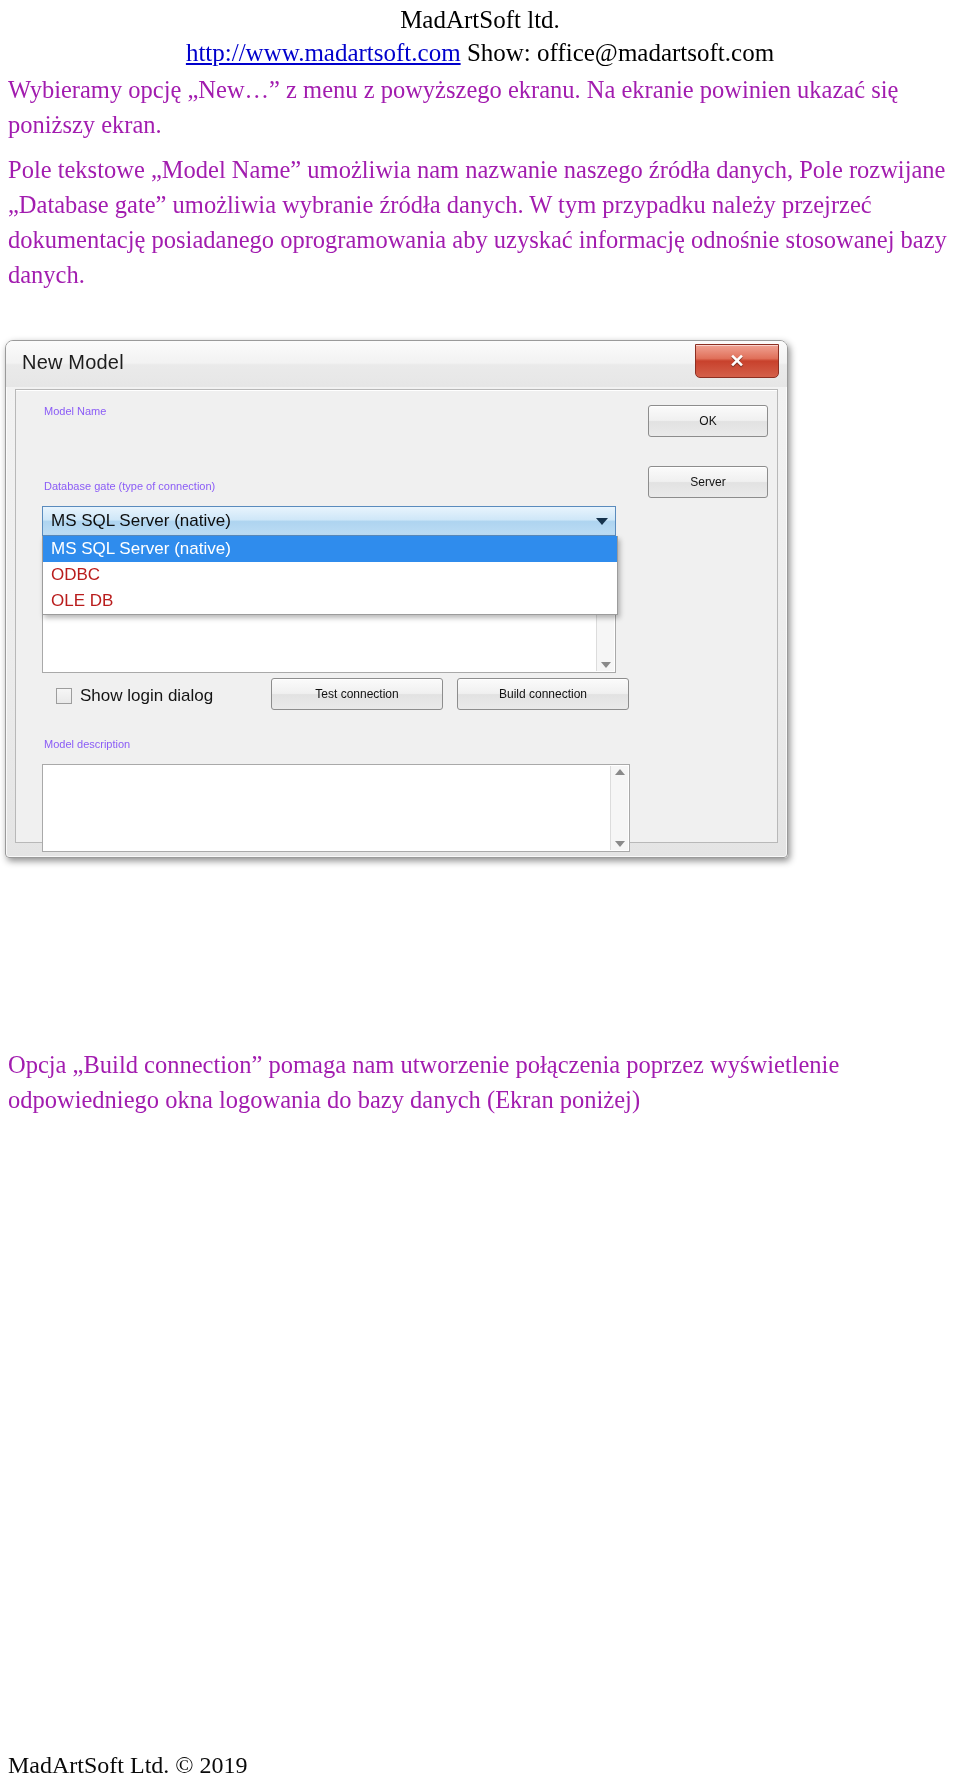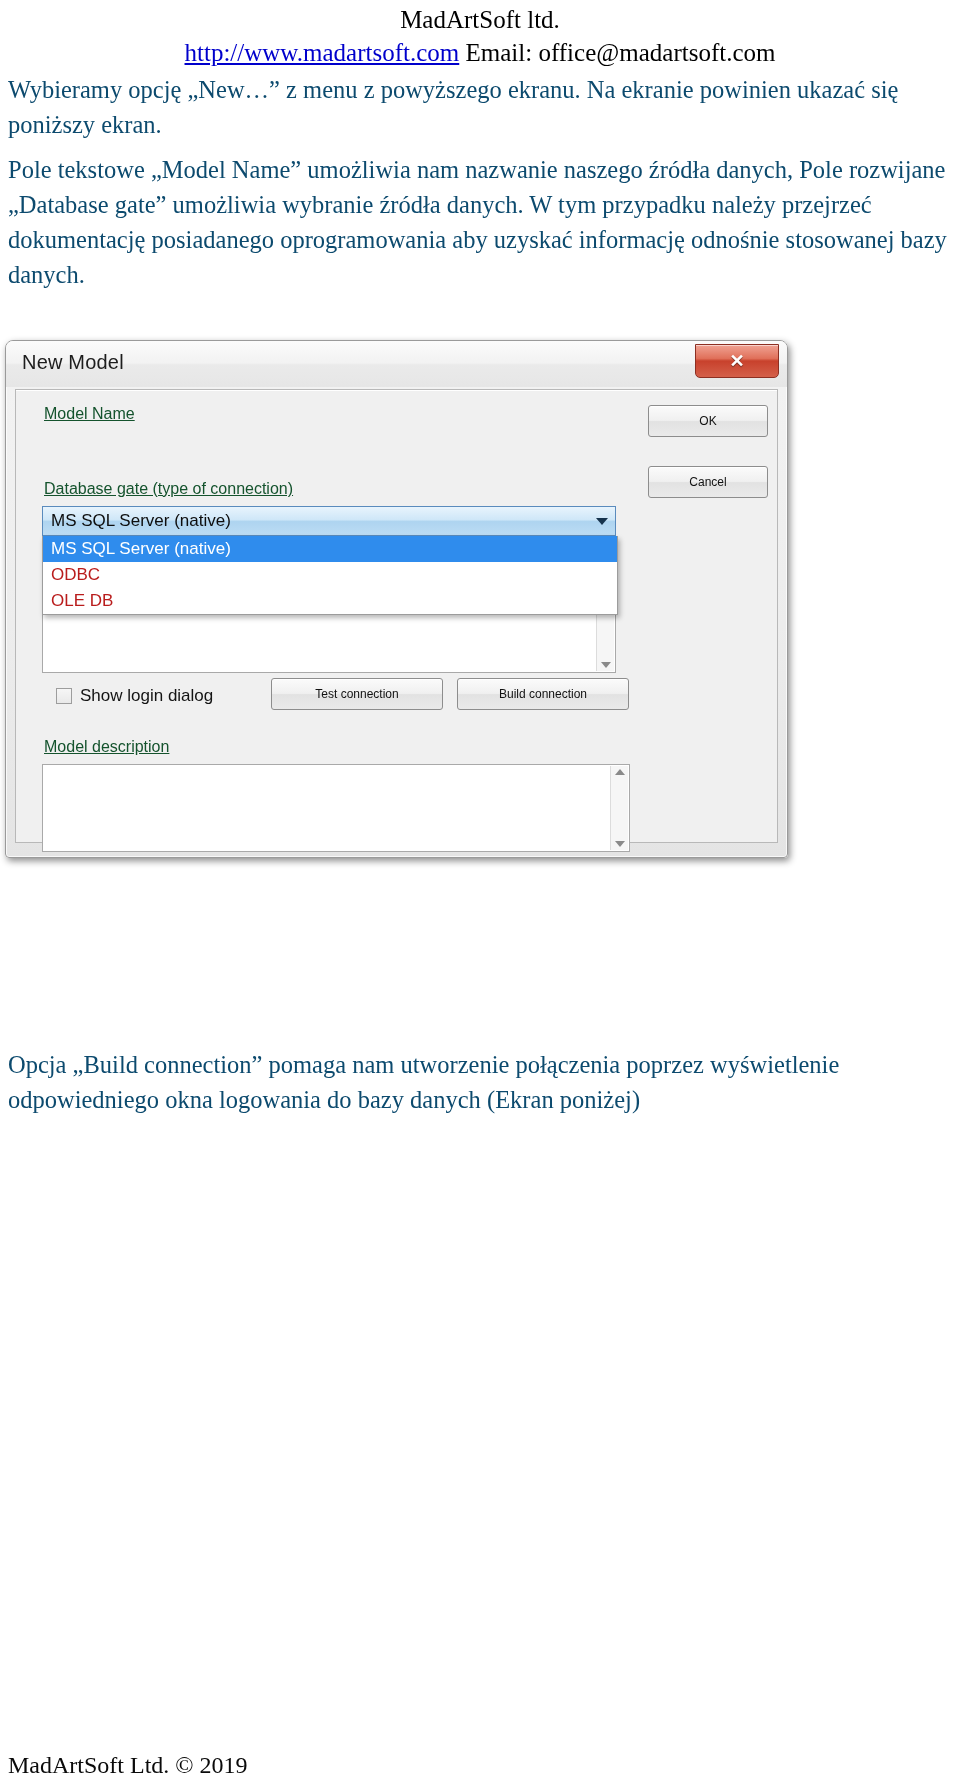--- a/index.html
+++ b/index.html
@@ -45,21 +45,21 @@
   }
 
   
   .para {
     position: absolute;
     left: 8px;
     width: 946px;
     font-size: 24.5px;
     line-height: 35px;
     text-align: left;
-    color: #0c4a6e;
+    color: #a21caf;
   }
   #para-intro { top: 72px; }
   #para-desc  { top: 152px; }
   #para-build { top: 1040px; margin-top: 7px; }
 
   
   .dialog-shot {
     position: absolute;
     left: 5px;
     top: 340px;
@@ -122,24 +122,23 @@
     top: 48px;
     bottom: 14px;
     background: #f0f0f0;
     border: 1px solid #b8b8b8;
     box-shadow: inset 0 1px 0 #ffffff;
   }
 
   .field-label {
     position: absolute;
     font-family: "Liberation Sans", sans-serif;
-    font-size: 16px;
-    color: #14532d;
+    font-size: 11px;
+    color: #8b5cf6;
     white-space: nowrap;
-    text-decoration: underline;
   }
   .text-input {
     position: absolute;
     background: #ffffff;
     border: 1px solid #a9a9a9;
     box-sizing: border-box;
     font-family: "Liberation Sans", sans-serif;
     font-size: 17px;
     color: #111;
     padding: 4px 8px;
@@ -311,21 +310,21 @@
     color: #0a0a0a;
   }
 </style>
 </head>
 <body>
 
 <div class="doc-header">
   <div class="company-name">MadArtSoft ltd.</div>
   <div class="contact-line">
     <a class="site-link" href="#">http://www.madartsoft.com</a>
-    <span class="email-label">Email: office@madartsoft.com</span>
+    <span class="email-label">Show: office@madartsoft.com</span>
   </div>
 </div>
 
 <div class="para" id="para-intro">Wybieramy opcję „New…” z menu z powyższego ekranu. Na ekranie powinien ukazać się poniższy ekran.</div>
 <div class="para" id="para-desc">Pole tekstowe „Model Name” umożliwia nam nazwanie naszego źródła danych, Pole rozwijane „Database gate” umożliwia wybranie źródła danych. W tym przypadku należy przejrzeć dokumentację posiadanego oprogramowania aby uzyskać informację odnośnie stosowanej bazy danych.</div>
 
 <div class="dialog-shot">
   <div class="win-frame">
 
     <div class="win-titlebar">
@@ -371,21 +370,21 @@
 
       <div class="field-label" id="lbl-model-desc">Model description</div>
       <div class="desc-box">
         <div class="vscroll">
           <div class="sb-up"></div>
           <div class="sb-dn"></div>
         </div>
       </div>
 
       <div class="btn-std" id="btn-ok">OK</div>
-      <div class="btn-std" id="btn-cancel">Cancel</div>
+      <div class="btn-std" id="btn-cancel">Server</div>
 
     </div>
   </div>
 </div>
 
 <div class="para" id="para-build">Opcja „Build connection” pomaga nam utworzenie połączenia poprzez wyświetlenie odpowiedniego okna logowania do bazy danych (Ekran poniżej)</div>
 
 <div class="doc-footer">MadArtSoft Ltd. © 2019</div>
 
 </body></html>

